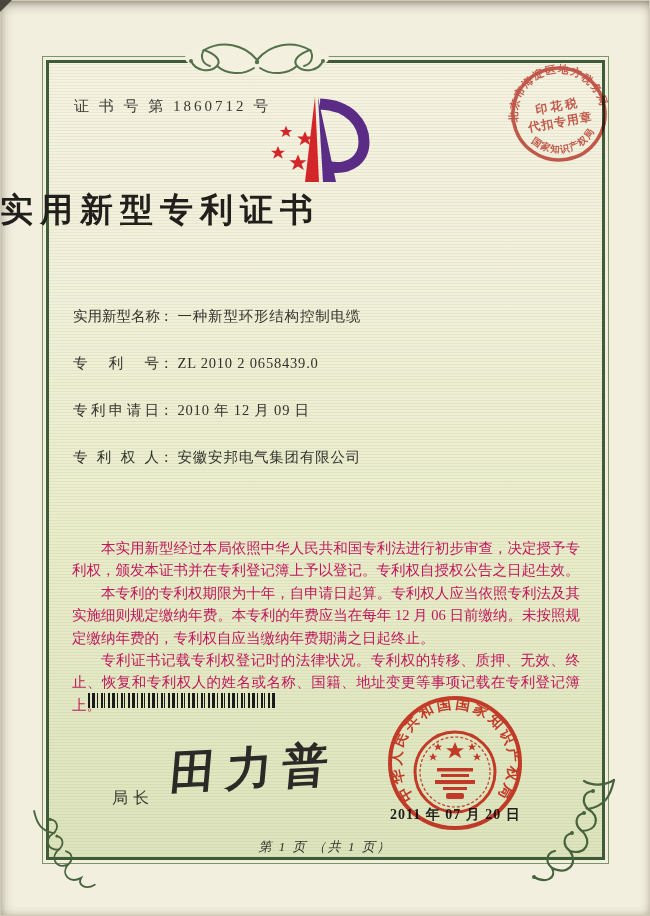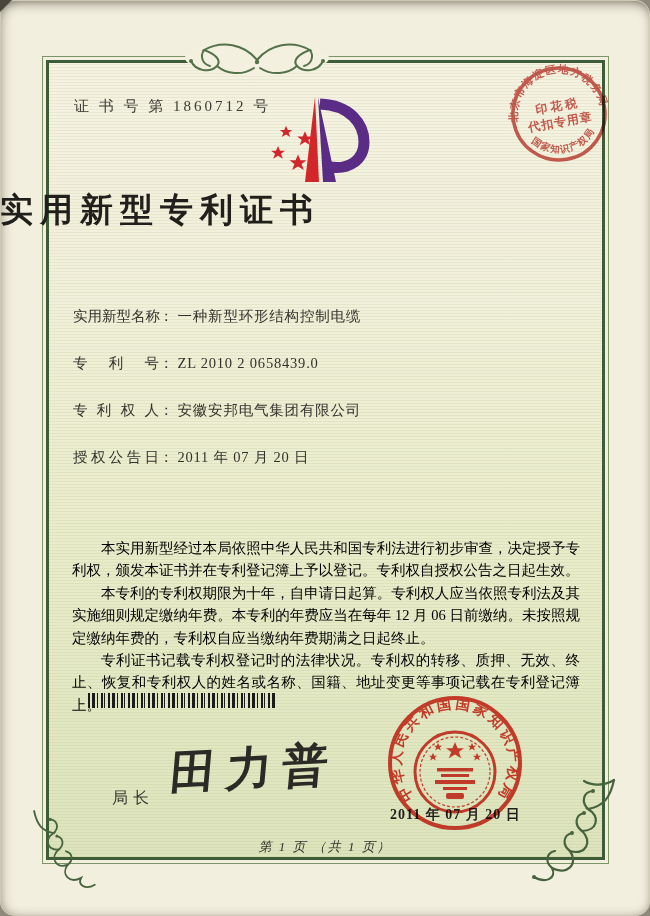--- a/index.html
+++ b/index.html
@@ -10,21 +10,20 @@
   }
   #paper{
     position:relative;width:650px;height:916px;
     background:#f2efdf;
     box-shadow:
       inset 0 0 0 1px #cfcab6,
       inset 0 10px 14px -10px rgba(45,40,28,.85),
       inset 10px 0 14px -11px rgba(45,40,28,.5),
       inset -8px 0 12px -10px rgba(45,40,28,.35),
       inset 0 -8px 12px -10px rgba(45,40,28,.4);
-    border-radius: 15px;
   }
   .scan-notch{
     position:absolute;left:0;top:0;width:0;height:0;
     border-left:12px solid #4a463c;border-bottom:12px solid transparent;
   }
   
   .frame-outer{
     position:absolute;left:42px;top:56px;width:565px;height:806px;
     border:1px solid #7d9468;
   }
@@ -39,21 +38,21 @@
   .abs{position:absolute;}
   #cert-no{left:74px;top:97px;font-size:15px;letter-spacing:3px;color:#3b3a33;}
   #title{left:0;top:188px;width:650px;
     font-size:33px;font-weight:700;letter-spacing:7px;color:#211f1b;}
   #fields{left:73px;top:278px;width:480px;font-size:14.5px;color:#33322c;margin-top:28px;}
   .frow{line-height:20px;margin-bottom:27px;white-space:nowrap;}
   .flabel{display:inline-block;width:86px;text-align:justify;text-align-last:justify;vertical-align:top;}
   .fcolon{display:inline-block;margin-right:4px;}
   .fvalue{letter-spacing:0.8px;}
   #body-text{left:72px;top:537px;width:508px;font-size:14.5px;line-height:22.4px;
-    text-align:justify;color:#000000;}
+    text-align:justify;color:#be185d;}
   #body-text p{margin:0;text-indent:2em;}
   #barcode{
     left:88px;top:693px;width:187px;height:15px;
     background:repeating-linear-gradient(90deg,
       #1b1b1b 0px,#1b1b1b 2px,transparent 2px,transparent 4px,
       #1b1b1b 4px,#1b1b1b 7px,transparent 7px,transparent 9px,
       #1b1b1b 9px,#1b1b1b 10px,transparent 10px,transparent 13px,
       #1b1b1b 13px,#1b1b1b 15px,transparent 15px,transparent 16px,
       #1b1b1b 16px,#1b1b1b 17px,transparent 17px,transparent 20px);
   }
@@ -162,24 +161,24 @@
   <div class="abs" id="title">实用新型专利证书</div>
 
   <div class="abs" id="fields">
     <div class="frow">
       <span class="flabel">实用新型名称</span><span class="fcolon">：</span><span class="fvalue">一种新型环形结构控制电缆</span>
     </div>
     <div class="frow">
       <span class="flabel">专利号</span><span class="fcolon">：</span><span class="fvalue">ZL 2010 2 0658439.0</span>
     </div>
     <div class="frow">
+      <span class="flabel">专利申请日</span><span class="fcolon">：</span><span class="fvalue">2010 年 12 月 09 日</span>
+    </div>
+    <div class="frow">
       <span class="flabel">专利权人</span><span class="fcolon">：</span><span class="fvalue">安徽安邦电气集团有限公司</span>
-    </div>
-    <div class="frow">
-      <span class="flabel">授权公告日</span><span class="fcolon">：</span><span class="fvalue">2011 年 07 月 20 日</span>
     </div>
   </div>
 
   <div class="abs" id="body-text">
     <p>本实用新型经过本局依照中华人民共和国专利法进行初步审查，决定授予专利权，颁发本证书并在专利登记簿上予以登记。专利权自授权公告之日起生效。</p>
     <p>本专利的专利权期限为十年，自申请日起算。专利权人应当依照专利法及其实施细则规定缴纳年费。本专利的年费应当在每年 12 月 06 日前缴纳。未按照规定缴纳年费的，专利权自应当缴纳年费期满之日起终止。</p>
     <p>专利证书记载专利权登记时的法律状况。专利权的转移、质押、无效、终止、恢复和专利权人的姓名或名称、国籍、地址变更等事项记载在专利登记簿上。</p>
   </div>
 
   <div class="abs" id="barcode"></div>

